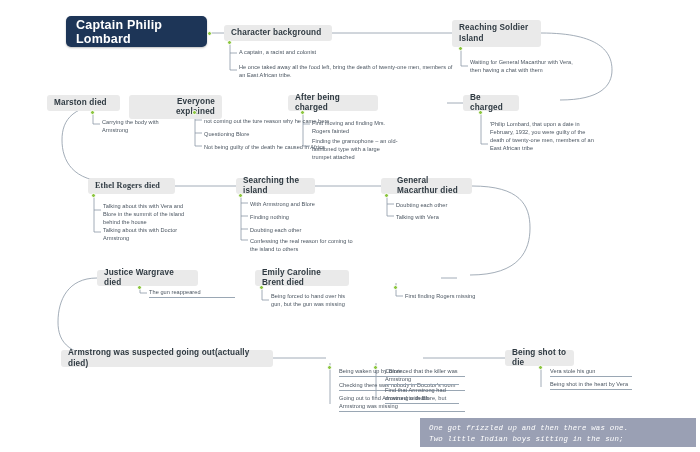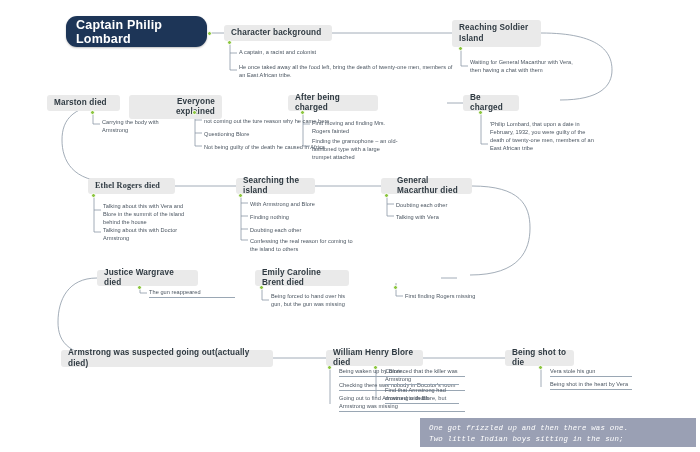--- a/index.html
+++ b/index.html
@@ -13,21 +13,21 @@
   }
   #canvas{position:absolute;left:0;top:0;width:700px;height:452px;}
   svg.wires{position:absolute;left:0;top:0;width:700px;height:452px;pointer-events:none;}
 
   
   .node{position:absolute;box-sizing:border-box;}
 
   .root{
     background:#1d3557;
     color:#ffffff;
-    border-radius:11px;
+    border-radius:5px;
     font-size:12.5px;
     font-weight:bold;
     letter-spacing:.2px;
     display:flex;align-items:center;justify-content:center;
     padding:0 10px;
     box-shadow:0 1px 2px rgba(0,0,0,.25);
   }
 
   .topic{
     background:#eaeaea;
@@ -212,21 +212,20 @@
   <div class="node topic" style="left:97px;top:270px;width:101px;height:16px;">Justice Wargrave died</div>
   <div class="dot" style="left:137px;top:285px;"></div>
   <div class="leaf ul" style="left:149px;top:288px;width:86px;">The gun reappeared</div>
 
   <div class="node topic" style="left:61px;top:350px;width:212px;height:17px;">Armstrong was suspected going out(actually died)</div>
   <div class="dot" style="left:327px;top:365px;"></div>
   <div class="leaf ul" style="left:339px;top:367px;width:126px;">Being waken up by Blore</div>
   <div class="leaf ul" style="left:339px;top:381px;width:126px;">Checking there was nobody in Docotor's room</div>
   <div class="leaf ul" style="left:339px;top:394px;width:126px;">Going out to find Armstrong with Blore, but Armstrong was missing</div>
 
-  <div class="node topic" style="left:326px;top:350px;width:97px;height:16px;">William Henry Blore died</div>
   <div class="dot" style="left:373px;top:365px;"></div>
   <div class="leaf ul" style="left:385px;top:367px;width:74px;">Convinced that the killer was Armstrong</div>
   <div class="leaf ul" style="left:385px;top:386px;width:74px;">Find that Armstrong had drowned to death</div>
 
   <div class="node topic" style="left:505px;top:350px;width:69px;height:16px;">Being shot to die</div>
   <div class="dot" style="left:538px;top:365px;"></div>
   <div class="leaf ul" style="left:550px;top:367px;width:82px;">Vera stole his gun</div>
   <div class="leaf ul" style="left:550px;top:380px;width:82px;">Being shot in the heart by Vera</div>
 
   <div class="footer" style="left:420px;top:418px;width:276px;height:29px;">

